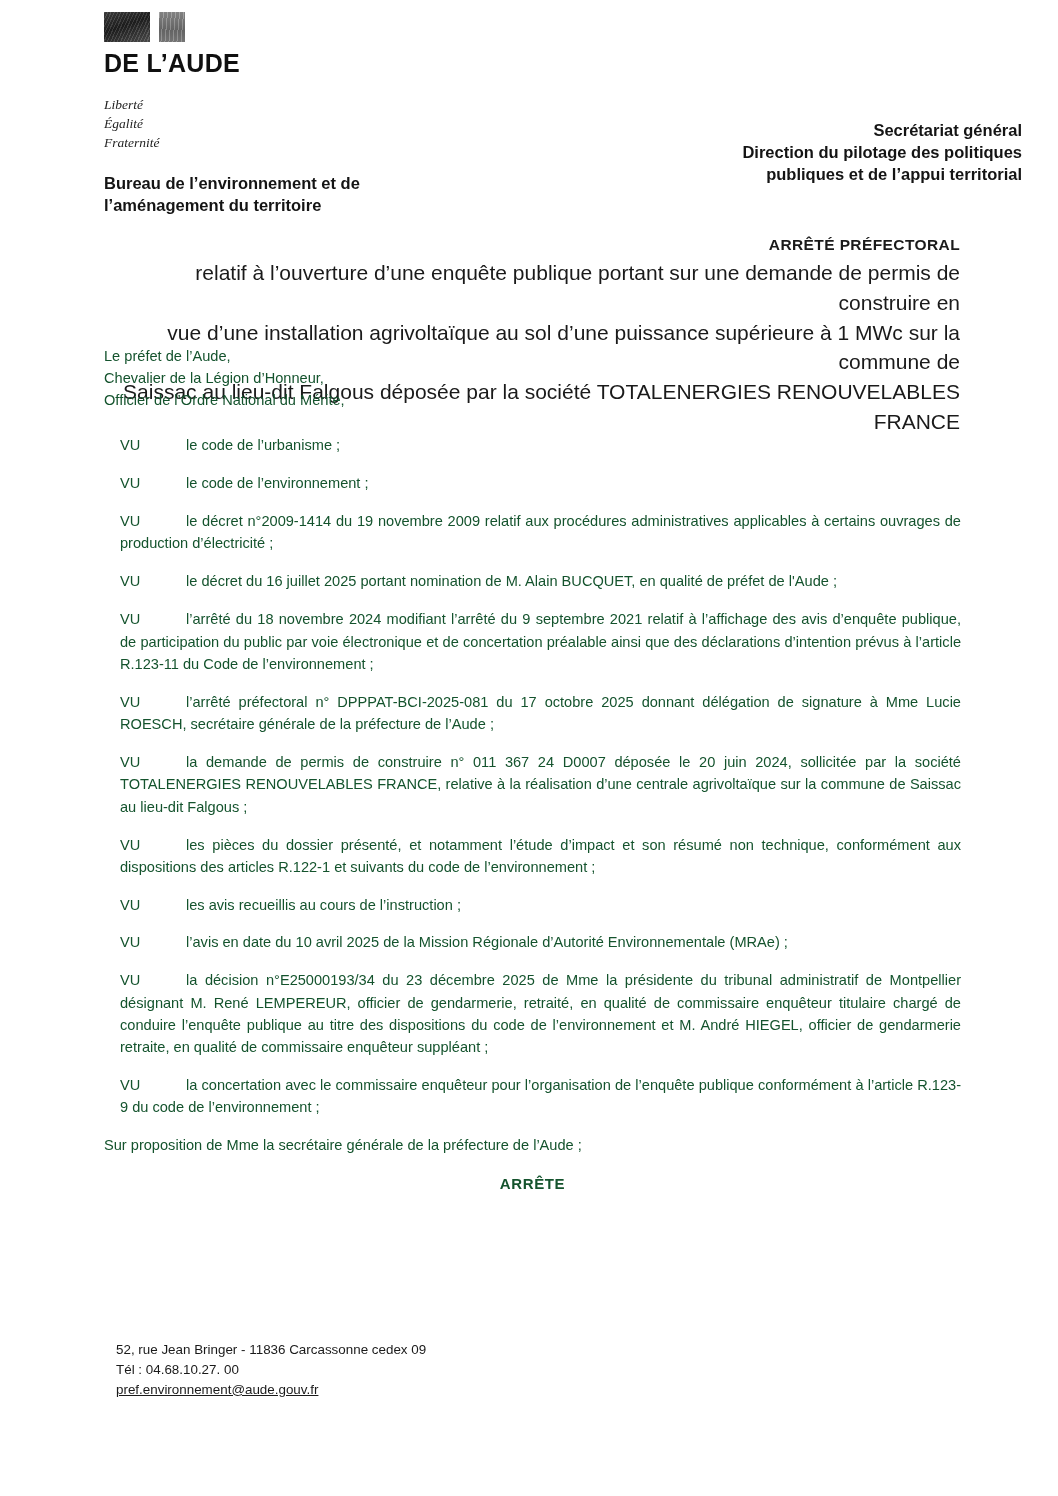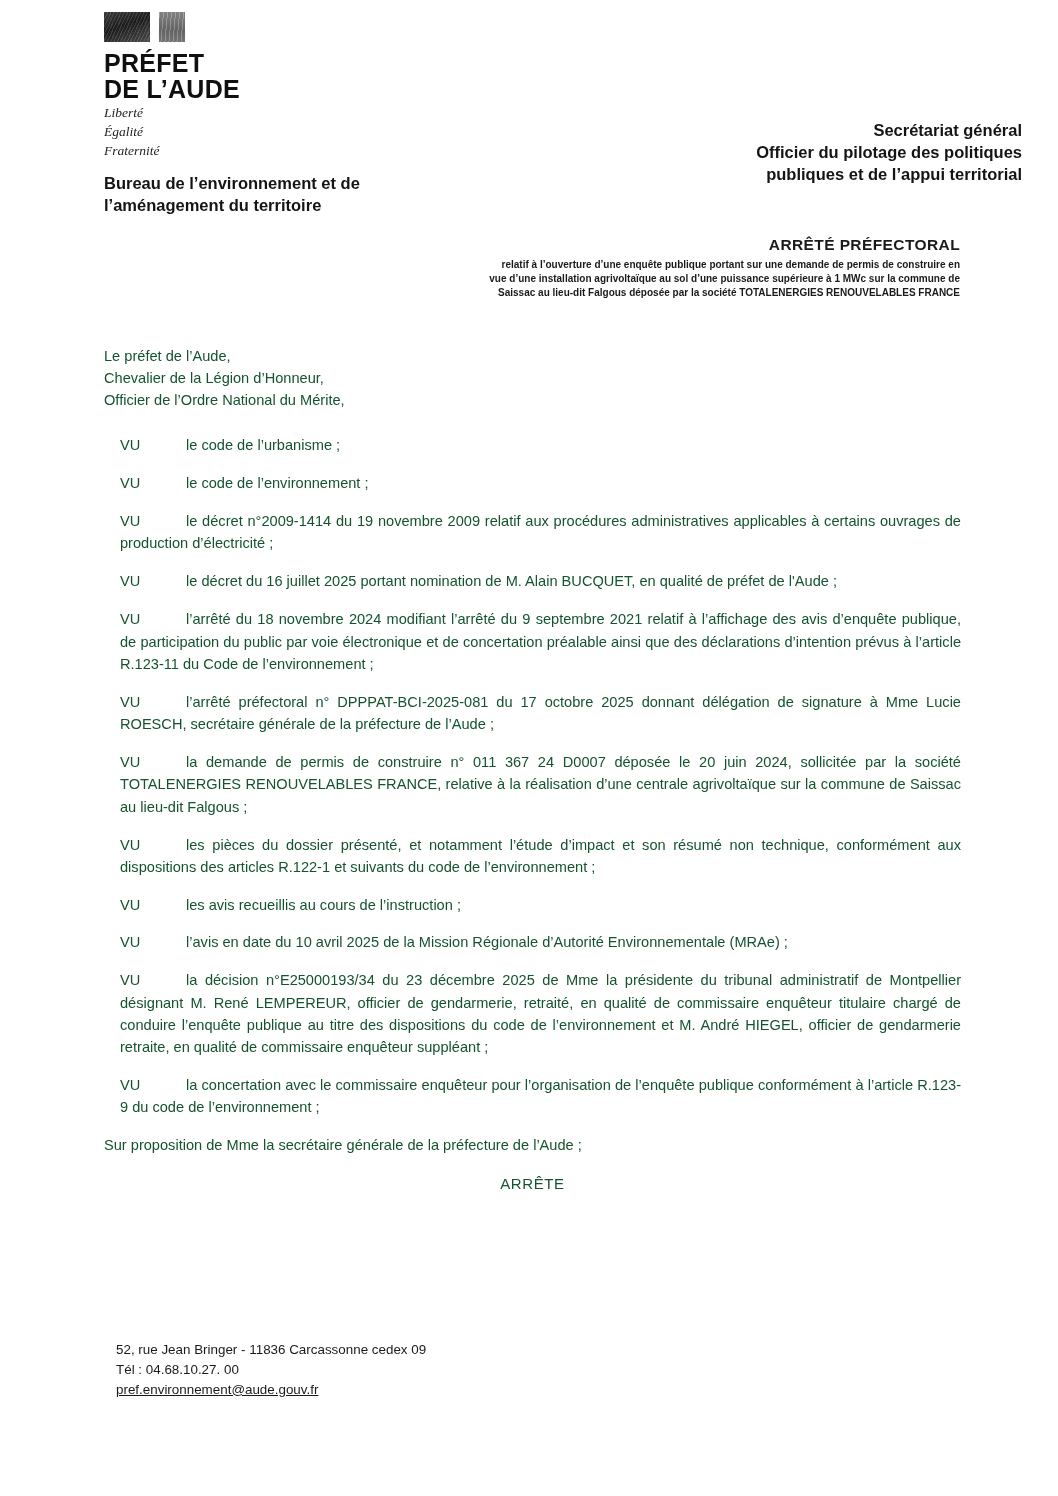--- a/index.html
+++ b/index.html
@@ -65,21 +65,21 @@
 
   .prefet-title {
     font-size: 25px;
     font-weight: 700;
     line-height: 1.04;
     letter-spacing: 0.3px;
     color: #101010;
     margin: 0;
   }
   .devise {
-    margin-top: 1px;
+    margin-top: 19px;
     font-family: "Liberation Serif", serif;
     font-style: italic;
     font-size: 13.5px;
     line-height: 1.42;
     color: #1d1d1d;
   }
 
   
   .service-block {
     position: absolute;
@@ -113,22 +113,22 @@
     width: 856px;
     text-align: right;
   }
   .doc-title .kicker {
     font-size: 15.5px;
     font-weight: 700;
     letter-spacing: 0.4px;
     margin-bottom: 4px;
   }
   .doc-title .object {
-    font-size: 10px;
-    font-weight: 700;
+    font-size: 21px;
+    font-weight: 400;
     line-height: 1.42;
   }
 
   
   .body {
     position: absolute;
     left: 104px;
     top: 345px;
     width: 857px;
     font-size: 14.6px;
@@ -157,21 +157,21 @@
 
   .prop {
     margin: 0 0 16px 0;
     text-align: left;
   }
 
   .arrete-word {
     margin: 10px 0 0 0;
     text-align: center;
     font-size: 15px;
-    font-weight: 400;
+    font-weight: 700;
     letter-spacing: 0.6px;
   }
 
   
   .footer {
     position: absolute;
     left: 116px;
     top: 1340px;
     font-size: 13.4px;
     line-height: 1.48;
@@ -188,33 +188,32 @@
 <body>
 
 <div class="page">
 
   <div class="masthead">
     <div class="marianne">
       <span class="blk a"></span>
       <span class="blk b"></span>
     </div>
     <div class="prefet-title">
-      <div>PRÉFET</div>
       <div>DE L’AUDE</div>
     </div>
     <div class="devise">
       <div>Liberté</div>
       <div>Égalité</div>
       <div>Fraternité</div>
     </div>
   </div>
 
   <div class="service-block">
     <div>Secrétariat général</div>
-    <div>Officier du pilotage des politiques</div>
+    <div>Direction du pilotage des politiques</div>
     <div>publiques et de l’appui territorial</div>
   </div>
 
   <div class="bureau-block">
     <div>Bureau de l’environnement et de</div>
     <div>l’aménagement du territoire</div>
   </div>
 
   <div class="doc-title">
     <div class="kicker">ARRÊTÉ PRÉFECTORAL</div>

